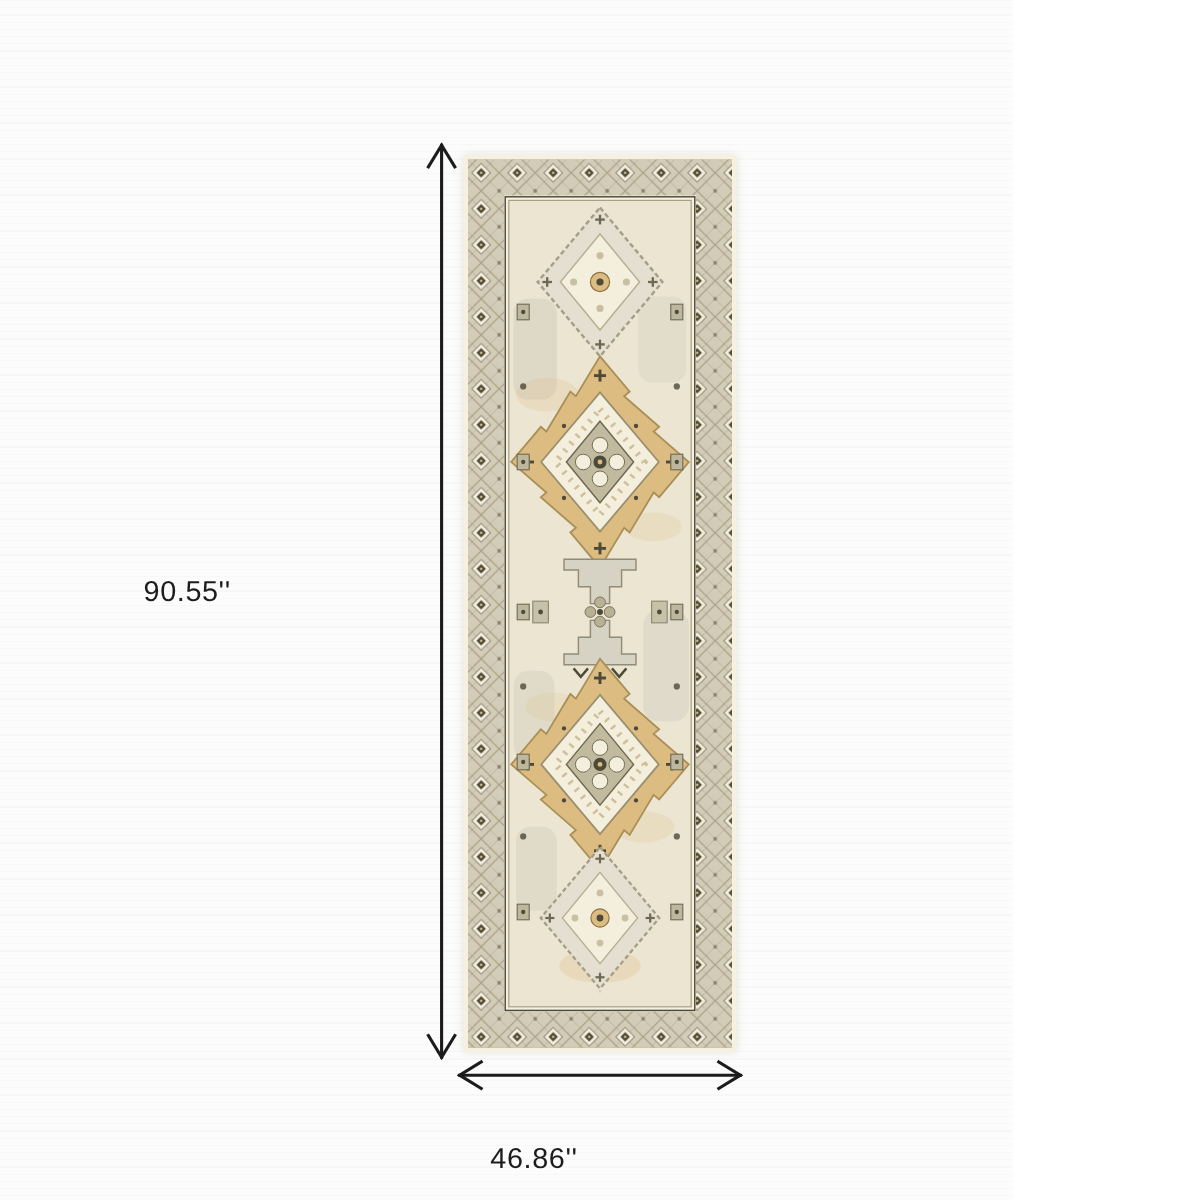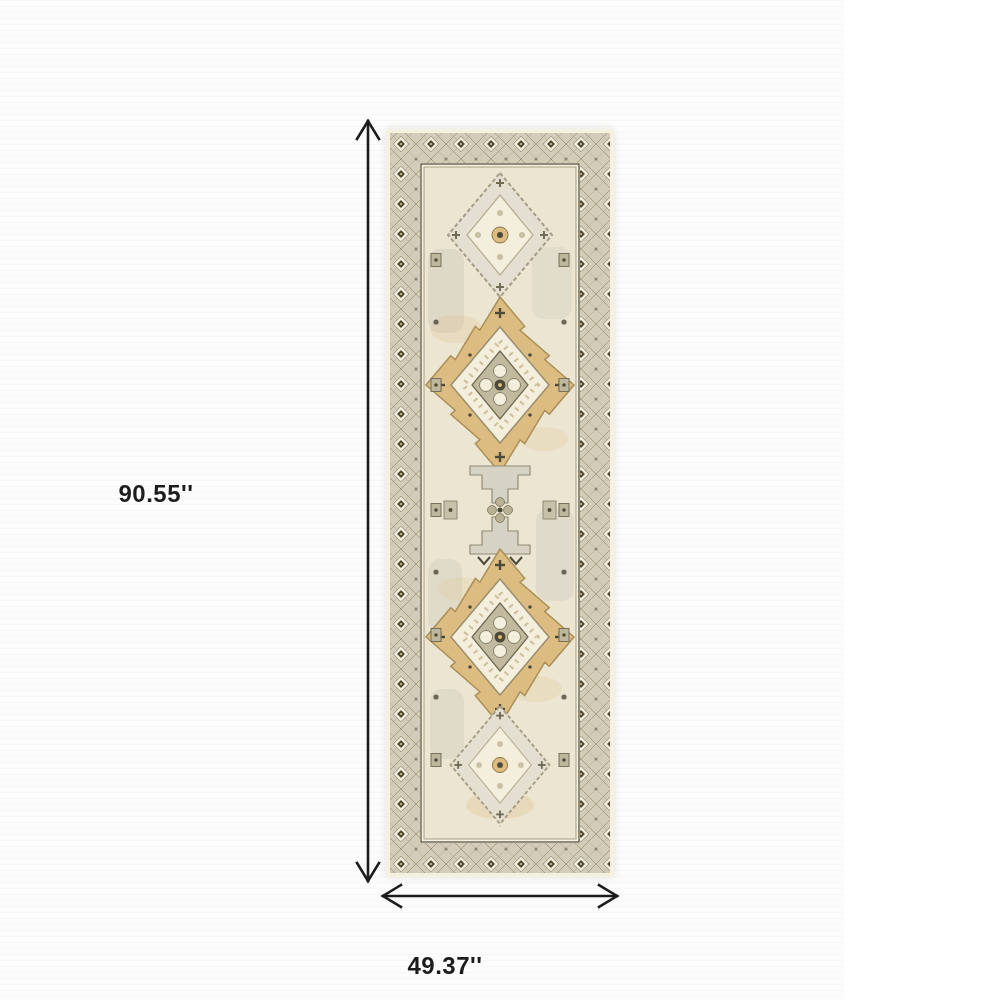--- a/index.html
+++ b/index.html
@@ -11,21 +11,20 @@
     height: 1000px;
     background-color: var(--bg, #fcfcfc);
     background-image: repeating-linear-gradient(
       180deg,
       rgba(140, 140, 128, 0.045) 0px,
       rgba(140, 140, 128, 0.045) 1px,
       transparent 1px,
       transparent 6px
     );
     font-family: "Liberation Sans", sans-serif;
-    font-weight: bold;
   }
 
   .rug-wrap {
     position: absolute;
     left: 386px;
     top: 129px;
     width: 228px;
     height: 748px;
     filter: drop-shadow(0 0 4px rgba(120, 110, 90, 0.18));
   }
@@ -217,15 +216,15 @@
   </svg>
 
   <svg class="arrow-svg arrow-h" width="252" height="34" viewBox="0 0 252 34" xmlns="http://www.w3.org/2000/svg">
     <path class="arrow-line" d="M9,17 L243,17"></path>
     <path class="arrow-line" d="M27,6 L9,17 L27,28"></path>
     <path class="arrow-line" d="M225,6 L243,17 L225,28"></path>
   </svg>
 
   <div class="dim-label dim-label-height">90.55''</div>
 
-  <div class="dim-label dim-label-width">49.37''</div>
+  <div class="dim-label dim-label-width">46.86''</div>
 
 </div>
 
 </body></html>

